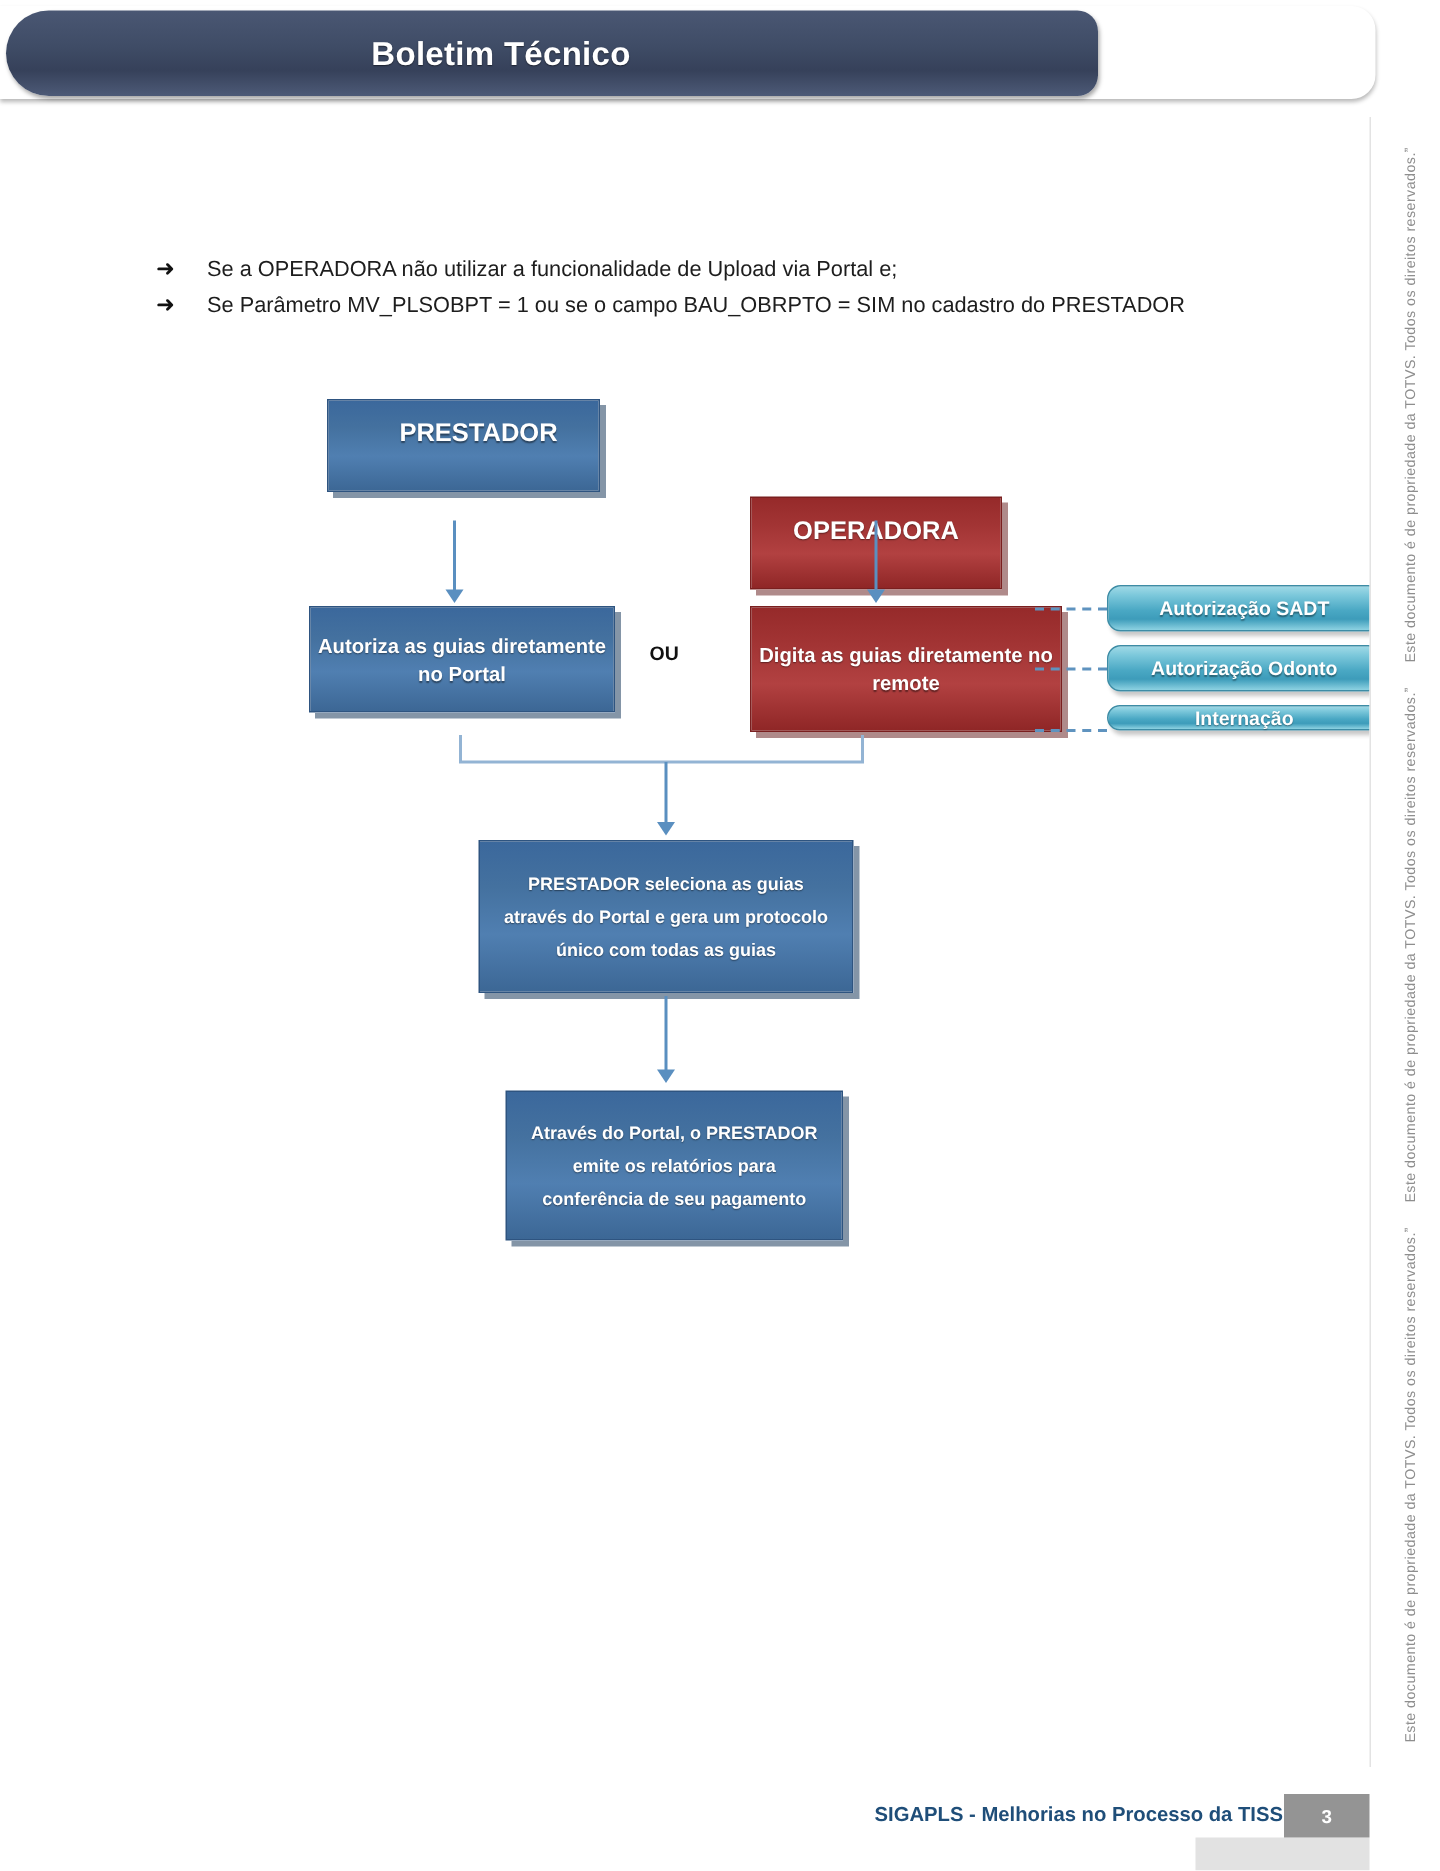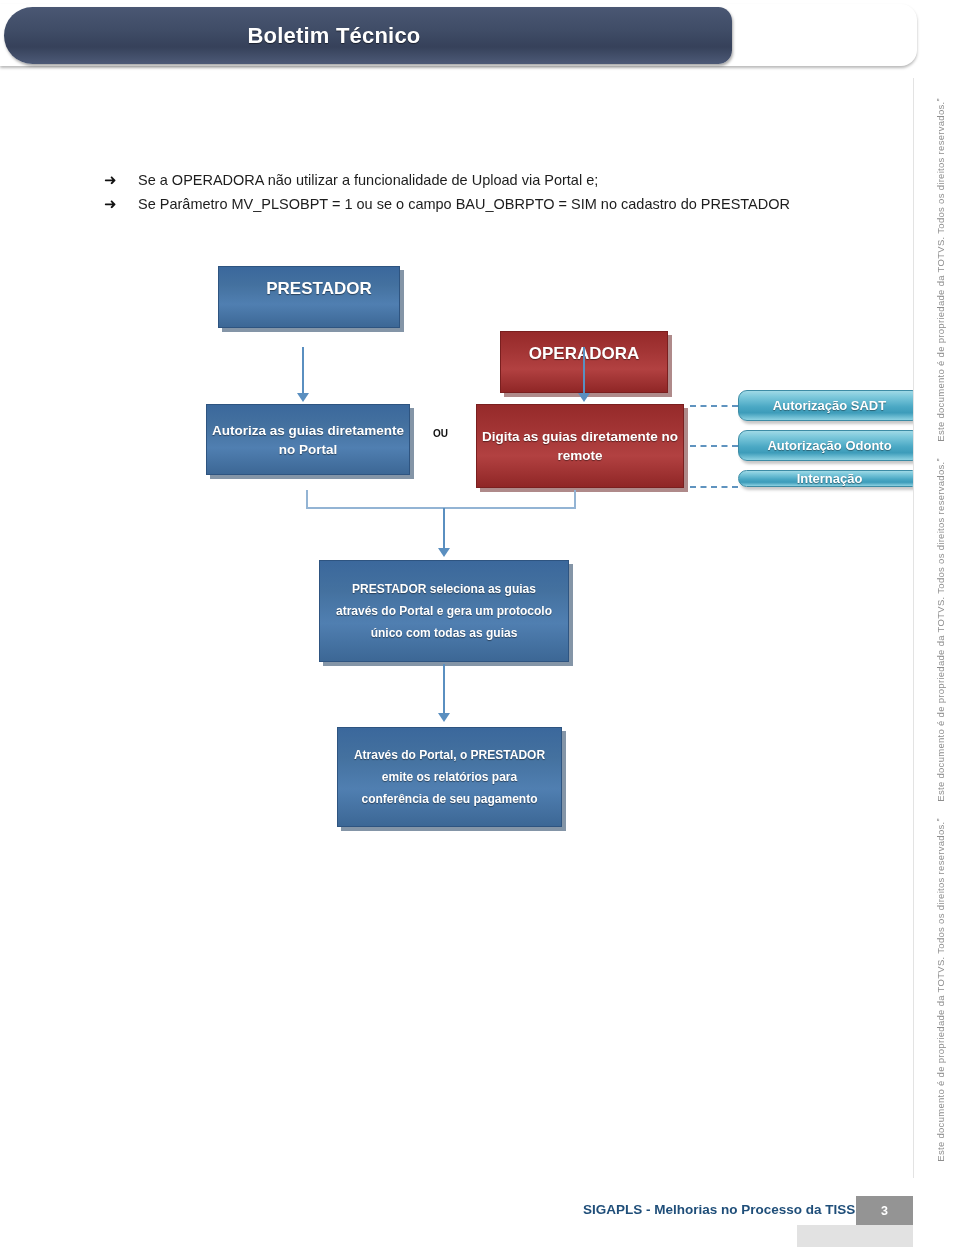--- a/index.html
+++ b/index.html
@@ -159,21 +159,21 @@
     border: 1px solid #3d8ca5;
     color: #ffffff;
     font-size: 13px;
     font-weight: bold;
     text-shadow: 0 1px 1px rgba(0,0,0,.4);
     box-shadow: 2px 3px 3px rgba(0,0,0,.22);
     pointer-events: auto;
   }
   .ou-label {
     position: absolute;
-    font-size: 10px;
+    font-size: 13px;
     font-weight: bold;
     color: #111;
     pointer-events: auto;
   }
   .conn {
     position: absolute;
     background: #5a8fc0;
   }
   .conn-thin {
     position: absolute;
@@ -285,21 +285,21 @@
   <div class="conn" style="left:302px; top:347px; width:2px; height:49px;"></div>
   <div class="arrow-head" style="left:297px; top:393px;"></div>
 
   <div class="conn" style="left:583px; top:347px; width:2px; height:49px;"></div>
   <div class="arrow-head" style="left:578px; top:393px;"></div>
 
   <div class="node node-blue node-body" style="left:206px; top:404px; width:204px; height:71px;">Autoriza as guias diretamente no Portal</div>
 
   <div class="ou-label" style="left:433px; top:428px;">OU</div>
 
-  <div class="node node-red node-body" style="left:476px; top:404px; width:208px; height:84px;">Digita as guias diretamente no remote</div>
+  <div class="node node-red node-body" style="left:500px; top:404px; width:208px; height:84px;">Digita as guias diretamente no remote</div>
 
   <div class="dash" style="left:690px; top:405px; width:48px;"></div>
   <div class="dash" style="left:690px; top:445px; width:48px;"></div>
   <div class="dash" style="left:690px; top:486px; width:48px;"></div>
 
   <div class="node-teal" style="left:738px; top:390px; width:183px; height:31px;">Autorização SADT</div>
   <div class="node-teal" style="left:738px; top:430px; width:183px; height:31px;">Autorização Odonto</div>
   <div class="node-teal" style="left:738px; top:470px; width:183px; height:17px;">Internação</div>
 
   <div class="conn-thin" style="left:306px; top:490px; width:2px; height:18px;"></div>

